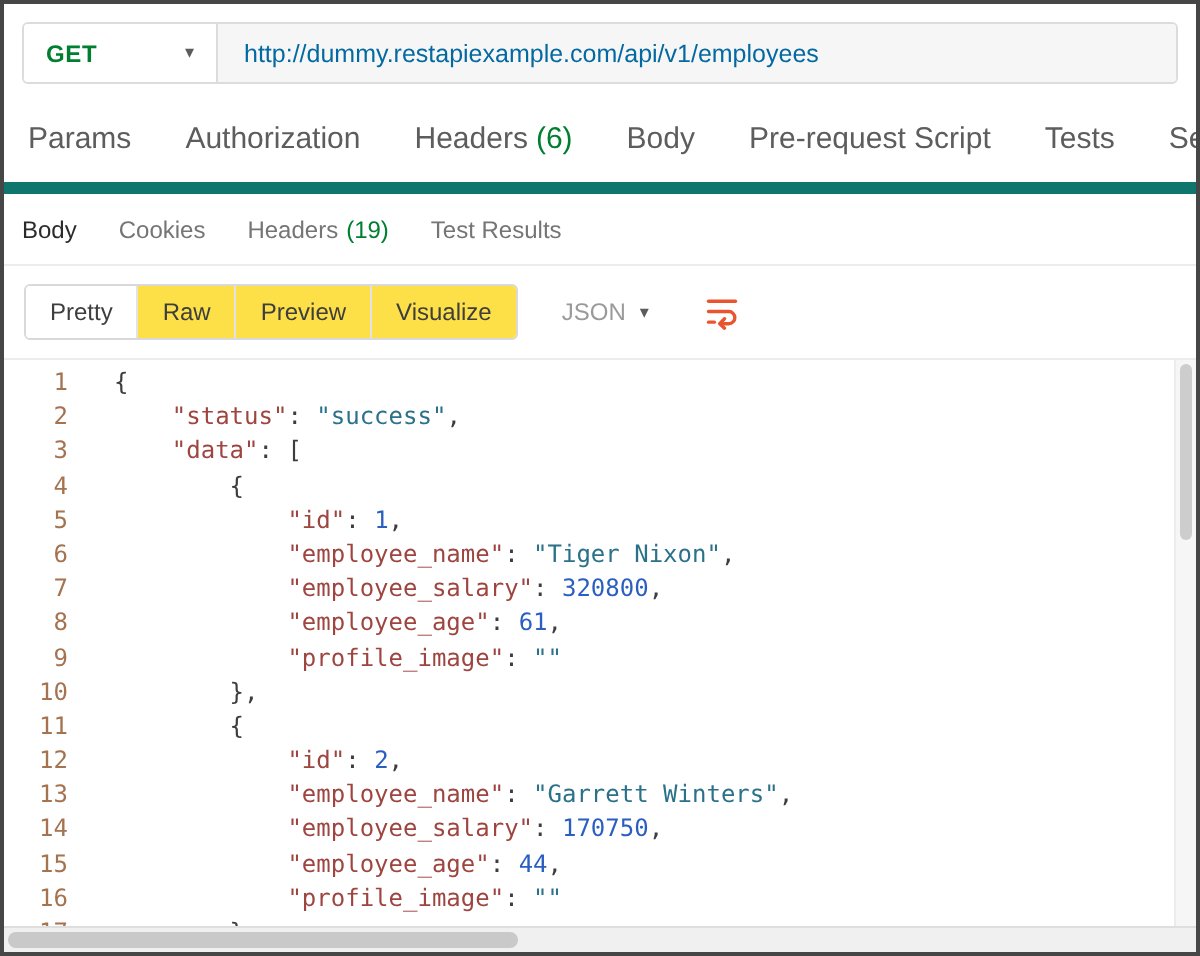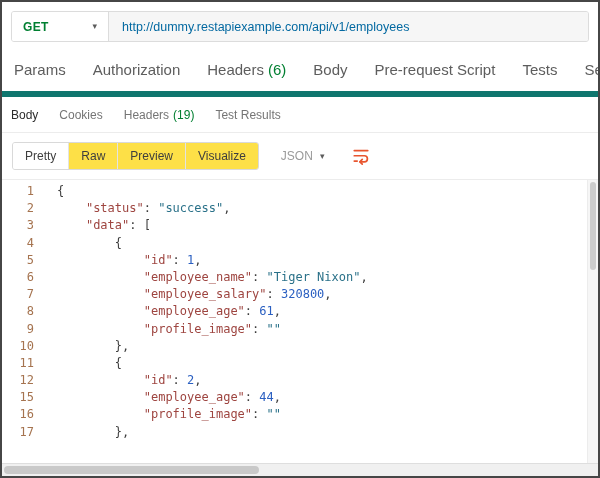--- a/index.html
+++ b/index.html
@@ -142,20 +142,28 @@
         </div>
         <div class="line">
           <span class="ln">11</span>
           <span class="lc"><span class="t-w">        </span><span class="t-p">{</span></span>
         </div>
         <div class="line">
           <span class="ln">12</span>
           <span class="lc"><span class="t-w">            </span><span class="t-k">"id"</span><span class="t-p">: </span><span class="t-n">2</span><span class="t-p">,</span></span>
         </div>
         <div class="line">
+          <span class="ln">13</span>
+          <span class="lc"><span class="t-w">            </span><span class="t-k">"employee_name"</span><span class="t-p">: </span><span class="t-s">"Garrett Winters"</span><span class="t-p">,</span></span>
+        </div>
+        <div class="line">
+          <span class="ln">14</span>
+          <span class="lc"><span class="t-w">            </span><span class="t-k">"employee_salary"</span><span class="t-p">: </span><span class="t-n">170750</span><span class="t-p">,</span></span>
+        </div>
+        <div class="line">
           <span class="ln">15</span>
           <span class="lc"><span class="t-w">            </span><span class="t-k">"employee_age"</span><span class="t-p">: </span><span class="t-n">44</span><span class="t-p">,</span></span>
         </div>
         <div class="line">
           <span class="ln">16</span>
           <span class="lc"><span class="t-w">            </span><span class="t-k">"profile_image"</span><span class="t-p">: </span><span class="t-s">""</span></span>
         </div>
         <div class="line">
           <span class="ln">17</span>
           <span class="lc"><span class="t-w">        </span><span class="t-p">},</span></span>

